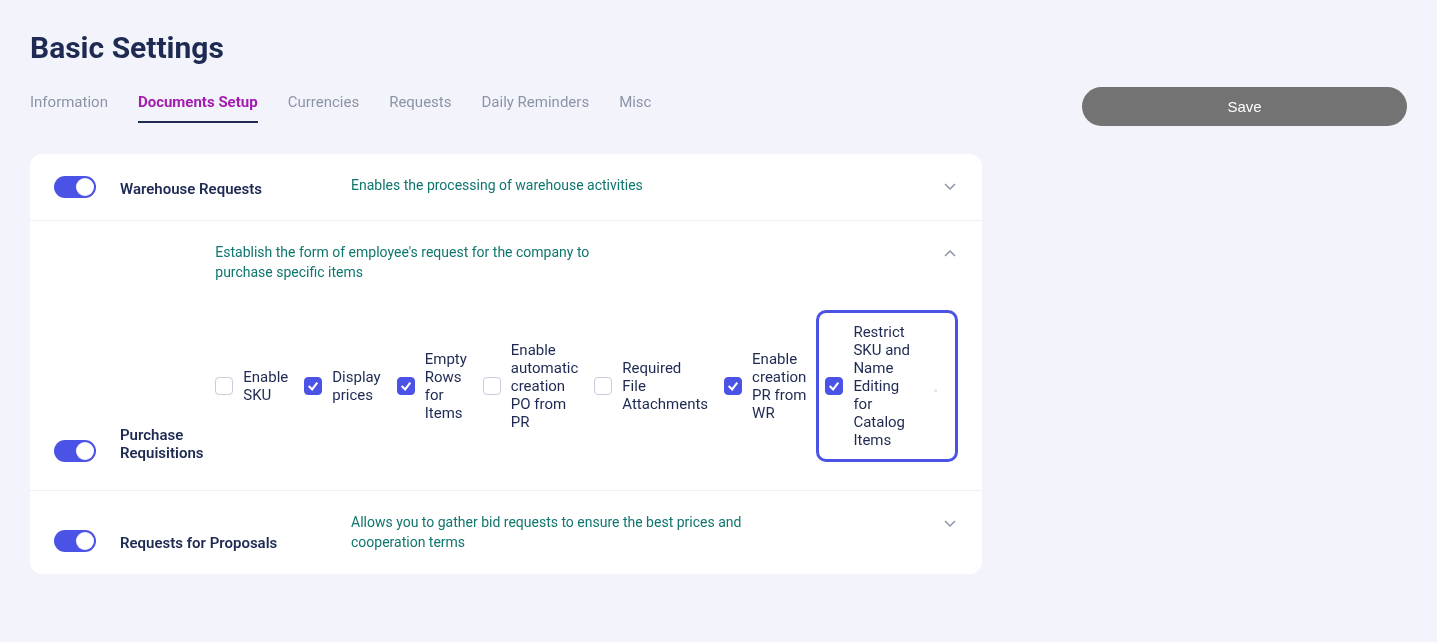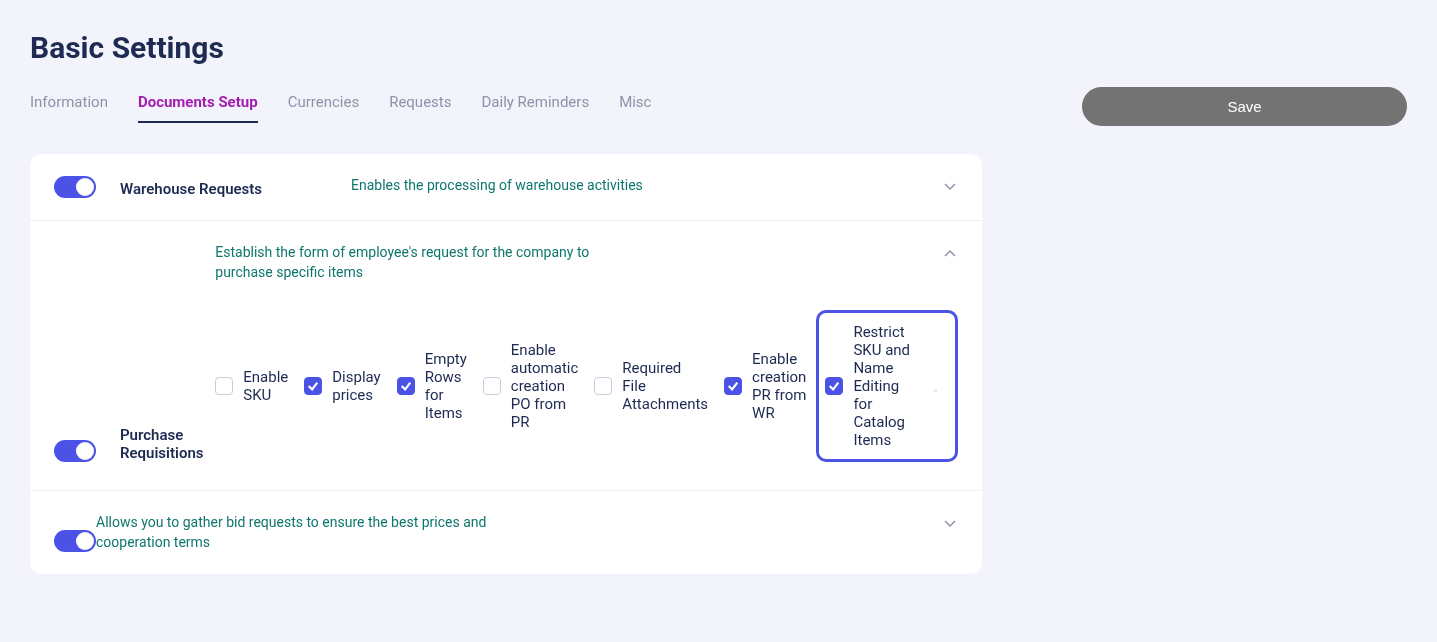--- a/index.html
+++ b/index.html
@@ -270,20 +270,21 @@
               </span>
             </div>
           </div>
 
         </div>
       </div>
     </div>
 
     <div class="section">
       <div class="toggle"></div>
+      <div class="section-title">Requests for Proposals</div>
       <div class="section-body">
         <div class="section-head">
           <div class="section-desc">Allows you to gather bid requests to ensure the best prices and cooperation terms</div>
           <span class="chevron">
             <svg viewBox="0 0 16 16" fill="none" stroke="currentColor" stroke-width="1.5">
                 <polyline points="3,6 8,11 13,6"></polyline>
               </svg>
           </span>
         </div>
       </div>

